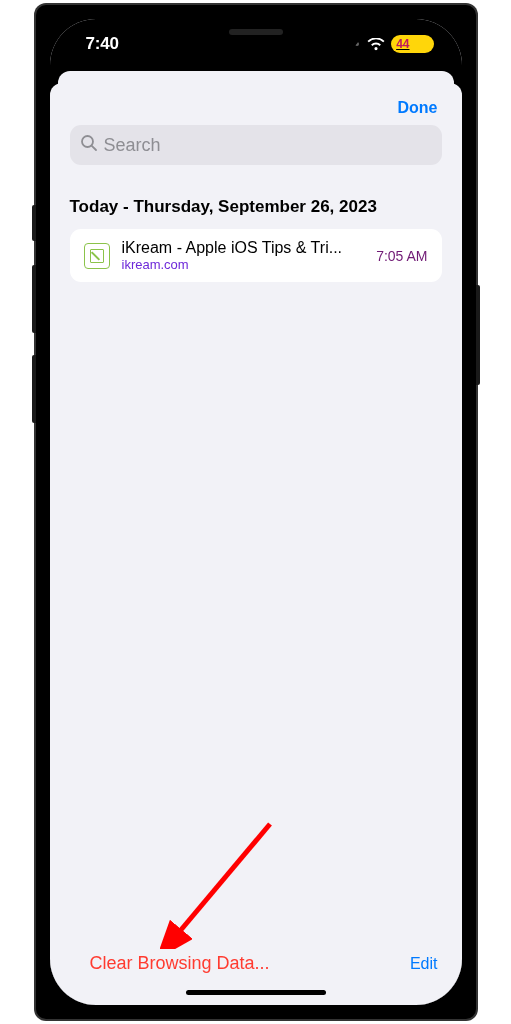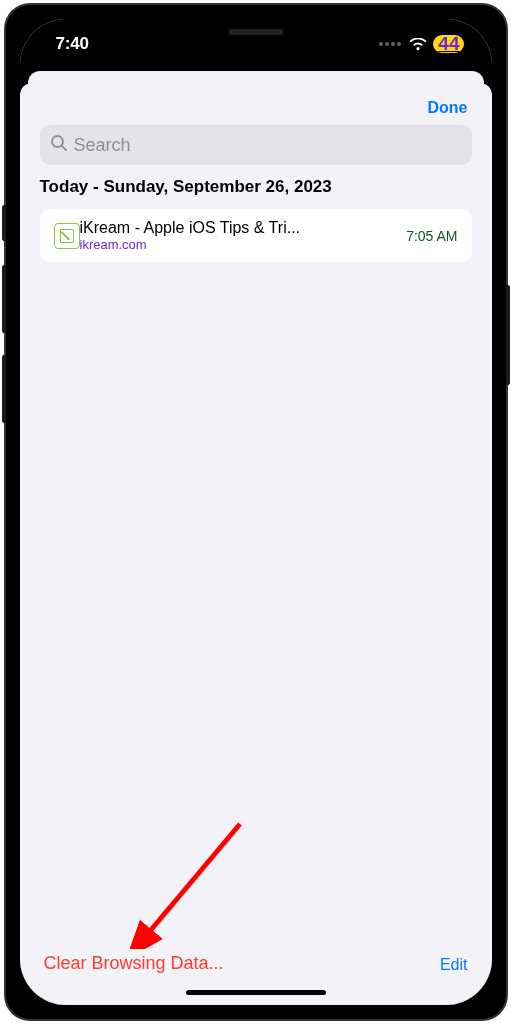--- a/index.html
+++ b/index.html
@@ -6,24 +6,24 @@
     body {
       background: #fff;
       font-family: -apple-system, BlinkMacSystemFont, "Segoe UI", Helvetica, Arial, sans-serif;
       width: 511px;
       height: 1024px;
       display: flex;
       justify-content: center;
       align-items: center;
     }
     .phone-frame {
-      width: 500px;
+      width: 440px;
       height: 1014px;
       background: #000;
-      border-radius: 24px;
+      border-radius: 10px;
       padding: 14px;
       position: relative;
       box-shadow: 0 0 0 2px #333;
       text-decoration: underline;
     }
     .side-button-left-1 { position: absolute; left: -4px; top: 200px; width: 4px; height: 36px; background: #1a1a1a; border-radius: 2px 0 0 2px; }
     .side-button-left-2 { position: absolute; left: -4px; top: 260px; width: 4px; height: 68px; background: #1a1a1a; border-radius: 2px 0 0 2px; }
     .side-button-left-3 { position: absolute; left: -4px; top: 350px; width: 4px; height: 68px; background: #1a1a1a; border-radius: 2px 0 0 2px; }
     .side-button-right { position: absolute; right: -4px; top: 280px; width: 4px; height: 100px; background: #1a1a1a; border-radius: 0 2px 2px 0; }
     .screen {
@@ -69,24 +69,24 @@
       font-weight: 600;
       font-size: 17px;
     }
     .status-left { padding-left: 8px; letter-spacing: -0.2px; }
     .status-right { display: flex; align-items: center; gap: 6px; }
     .dots { display: flex; gap: 2px; margin-right: 2px; }
     .dot { width: 4px; height: 4px; border-radius: 50%; background: #666; }
     .wifi-icon { width: 18px; height: 14px; position: relative; }
     .battery-pill {
       background: #ffd60a;
-      color: #6d28d9;
+      color: #be185d;
       border-radius: 9px;
-      padding: 1px 4px 1px 5px;
-      font-size: 19px;
+      padding: 1px 24px 1px 5px;
+      font-size: 12px;
       font-weight: 600;
       display: inline-flex;
       align-items: center;
       height: 18px;
     }
     .sheet-bg {
       flex: 1;
       background: #000;
       position: relative;
     }
@@ -124,37 +124,37 @@
       padding: 10px 0 14px;
     }
     .search-field {
       background: #e4e3e9;
       border-radius: 11px;
       height: 40px;
       display: flex;
       align-items: center;
       padding: 0 10px;
       gap: 6px;
-      margin-bottom: 12px;
+      margin-bottom: 32px;
     }
     .search-icon { color: #8e8e93; }
     .search-placeholder { color: #8e8e93; font-size: 18px; }
     .section-header {
       font-size: 17px;
       font-weight: 700;
       color: #000;
       padding-bottom: 12px;
     }
     .history-row {
       background: #fff;
       border-radius: 11px;
       display: flex;
       align-items: center;
       padding: 10px 14px;
-      gap: 0;
+      gap: 12px;
     }
     .favicon {
       width: 26px;
       height: 26px;
       border: 1.5px solid #8bc34a;
       border-radius: 4px;
       display: flex;
       align-items: center;
       justify-content: center;
       flex-shrink: 0;
@@ -185,29 +185,30 @@
       white-space: nowrap;
       overflow: hidden;
       text-overflow: ellipsis;
     }
     .row-domain {
       font-size: 13px;
       color: #6d28d9;
     }
     .row-time {
       font-size: 14px;
-      color: #14532d;
+      color: #701a75;
       flex-shrink: 0;
     }
     .bottombar {
       margin-top: auto;
       display: flex;
       justify-content: space-between;
-      align-items: flex-end;
+      align-items: center;
       padding: 14px 4px 8px;
+      margin-left: 16px;
     }
     .clear-btn { color: #ff3b30; font-size: 18px; }
     .edit-btn { color: #007aff; font-size: 16px; }
     .home-indicator {
       width: 140px;
       height: 5px;
       background: #000;
       border-radius: 3px;
       margin: 8px auto 10px;
     }
@@ -253,21 +254,21 @@
         </div>
         <div class="search-field">
           <span class="search-icon">
             <svg width="18" height="18" viewBox="0 0 18 18">
                 <circle cx="7.5" cy="7.5" r="5.5" stroke="#8e8e93" stroke-width="1.8" fill="none"></circle>
                 <line x1="11.8" y1="11.8" x2="16" y2="16" stroke="#8e8e93" stroke-width="1.8" stroke-linecap="round"></line>
               </svg>
           </span>
           <span class="search-placeholder">Search</span>
         </div>
-        <div class="section-header">Today - Sunday, September 26, 2023</div>
+        <div class="section-header">Today - Thursday, September 26, 2023</div>
         <div class="history-row">
           <div class="favicon">
             <div class="favicon-inner"></div>
           </div>
           <div class="row-text">
             <div class="row-title">iKream - Apple iOS Tips &amp; Tri...</div>
             <div class="row-domain">ikream.com</div>
           </div>
           <div class="row-time">7:05 AM</div>
         </div>

